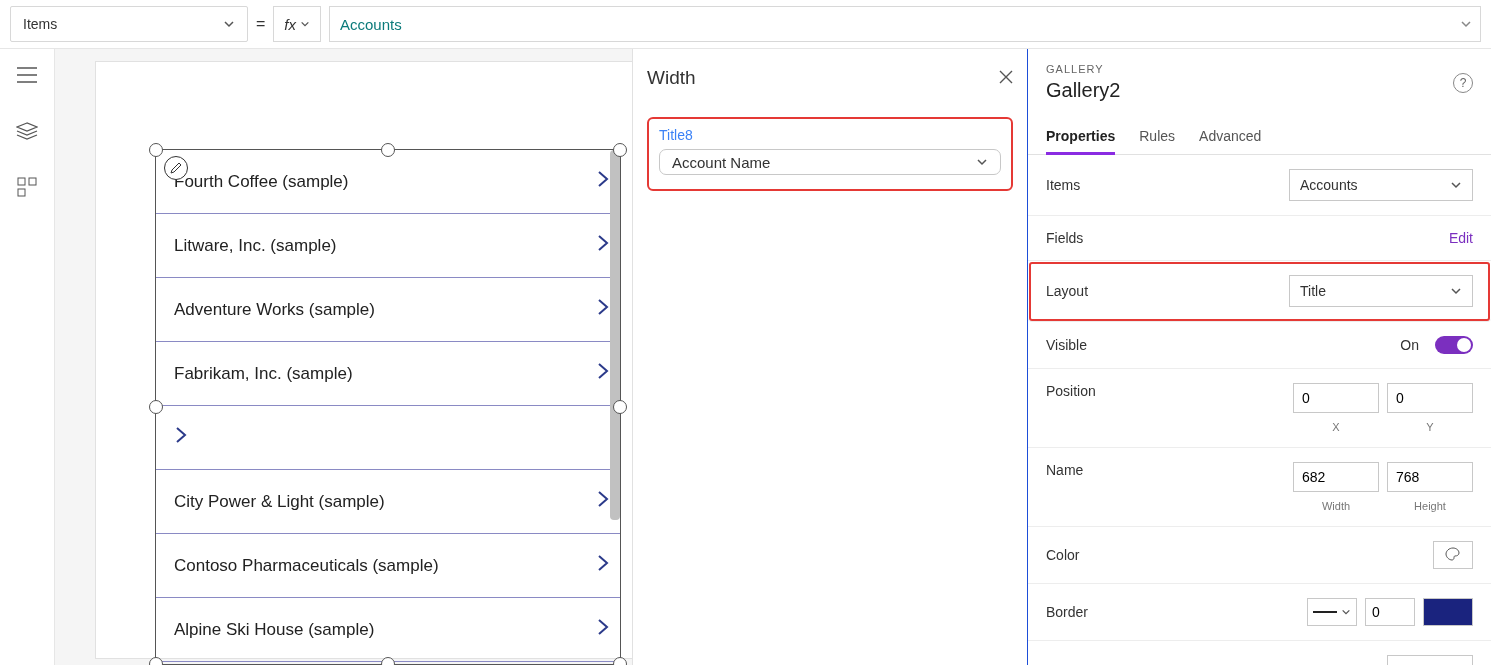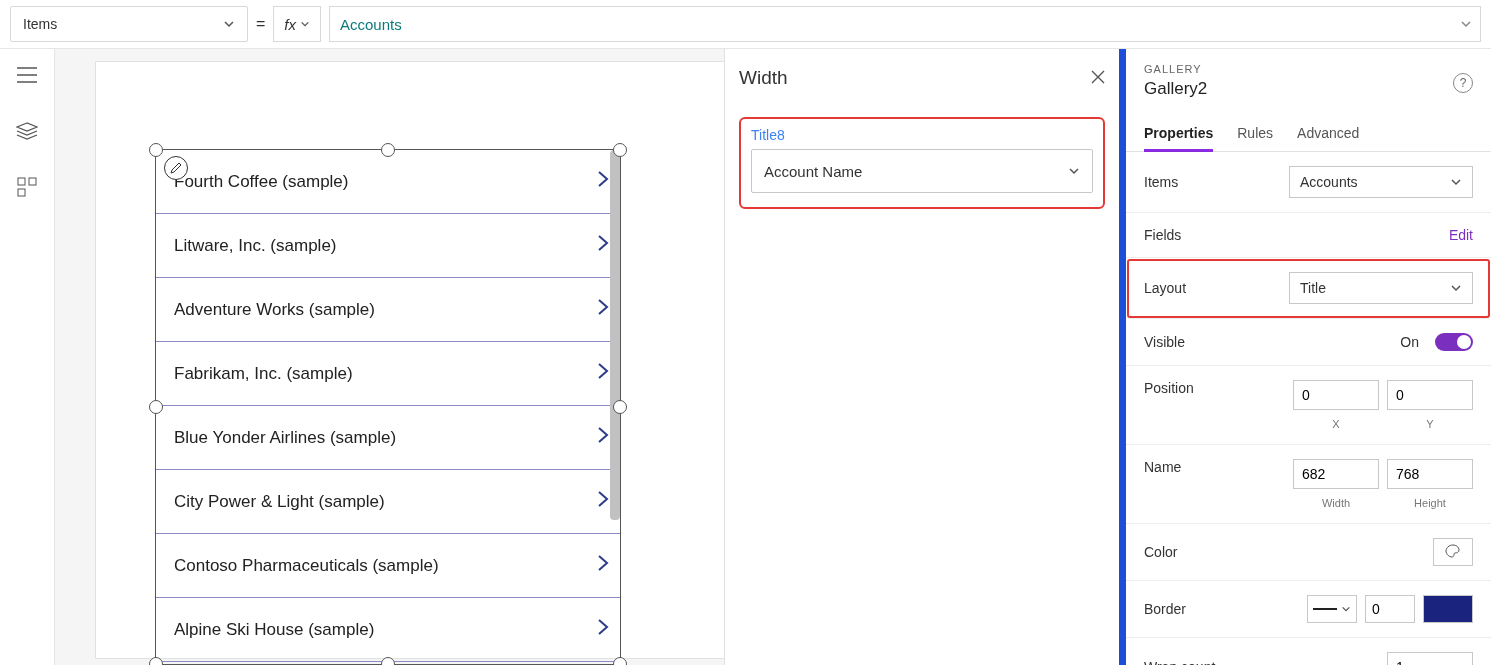--- a/index.html
+++ b/index.html
@@ -33,27 +33,27 @@
 .g-item { height: 64px; border-bottom: 1px solid #8a8ac4; display: flex; align-items: center; justify-content: space-between; padding: 0 10px 0 18px; font-size: 17px; color: #222; }
 .g-item:first-child { border-top: none; gap: 10px; }
 
 
 .data-pane { width: 395px; border-left: 1px solid #e1e1e1; background: #fff; padding: 18px 14px; position: relative; }
 .data-pane-header { display: flex; justify-content: space-between; align-items: center; margin-bottom: 28px; }
 .data-pane-title { font-size: 19px; color: #333; }
 .close-x { font-size: 18px; color: #555; }
 .field-group { border: 2px solid #e53935; border-radius: 6px; padding: 8px 10px 14px 10px; }
 .field-label { font-size: 14px; color: #3b82f6; margin-bottom: 6px; }
-.field-select { height: 44px; border: 1px solid #c8c8c8; border-radius: 2px; display: flex; align-items: center; justify-content: space-between; padding: 0 12px; font-size: 15px; color: #333; }
-
-
-.prop-pane { width: 372px; border-left: 7px solid #1d4ed8; background: #fff; display: flex; flex-direction: column; }
+.field-select { height: 26px; border: 1px solid #c8c8c8; border-radius: 7px; display: flex; align-items: center; justify-content: space-between; padding: 0 12px; font-size: 15px; color: #333; }
+
+
+.prop-pane { width: 464px; border-left: 1px solid #1d4ed8; background: #fff; display: flex; flex-direction: column; }
 .prop-pane-header { padding: 14px 18px 0 18px; position: relative; }
 .gallery-label { font-size: 11px; letter-spacing: 1px; color: #666; }
-.gallery-name { font-size: 17px; color: #222; margin-top: 4px; }
+.gallery-name { font-size: 20px; color: #222; margin-top: 4px; }
 .help-icon { position: absolute; right: 18px; top: 24px; width: 20px; height: 20px; border: 1px solid #888; border-radius: 50%; display: flex; align-items: center; justify-content: center; font-size: 12px; color: #666; }
 .tabs { display: flex; gap: 24px; margin-top: 18px; border-bottom: 1px solid #e1e1e1; padding: 0 18px; }
 .tab { padding: 8px 0; font-size: 14px; color: #555; }
 .tab.active { color: #222; font-weight: 600; border-bottom: 3px solid #8a2be2; margin-bottom: -1px; }
 
 .prop-list { flex: 1; overflow: auto; }
 .prop-row { display: flex; align-items: center; justify-content: space-between; padding: 14px 18px; border-bottom: 1px solid #ededed; font-size: 14px; color: #333; }
 .prop-row.highlight { outline: 2px solid #e53935; outline-offset: -3px; border-radius: 4px; }
 .prop-select { width: 184px; height: 32px; border: 1px solid #c8c8c8; display: flex; align-items: center; justify-content: space-between; padding: 0 10px; font-size: 14px; }
 .edit-link { color: #7b2fbf; font-size: 14px; }
@@ -163,21 +163,20 @@
                 <path d="M3 3l8 7-8 7" stroke="#2b3a8a" stroke-width="2" fill="none"></path>
               </svg></span>
           </div>
           <div class="g-item">
             <span>Fabrikam, Inc. (sample)</span>
             <span><svg width="14" height="20" viewBox="0 0 14 20">
                 <path d="M3 3l8 7-8 7" stroke="#2b3a8a" stroke-width="2" fill="none"></path>
               </svg></span>
           </div>
           <div class="g-item">
-            <span>Blue Yonder Airlines (sample)</span>
             <span><svg width="14" height="20" viewBox="0 0 14 20">
                 <path d="M3 3l8 7-8 7" stroke="#2b3a8a" stroke-width="2" fill="none"></path>
               </svg></span>
           </div>
           <div class="g-item">
             <span>City Power &amp; Light (sample)</span>
             <span><svg width="14" height="20" viewBox="0 0 14 20">
                 <path d="M3 3l8 7-8 7" stroke="#2b3a8a" stroke-width="2" fill="none"></path>
               </svg></span>
           </div>

